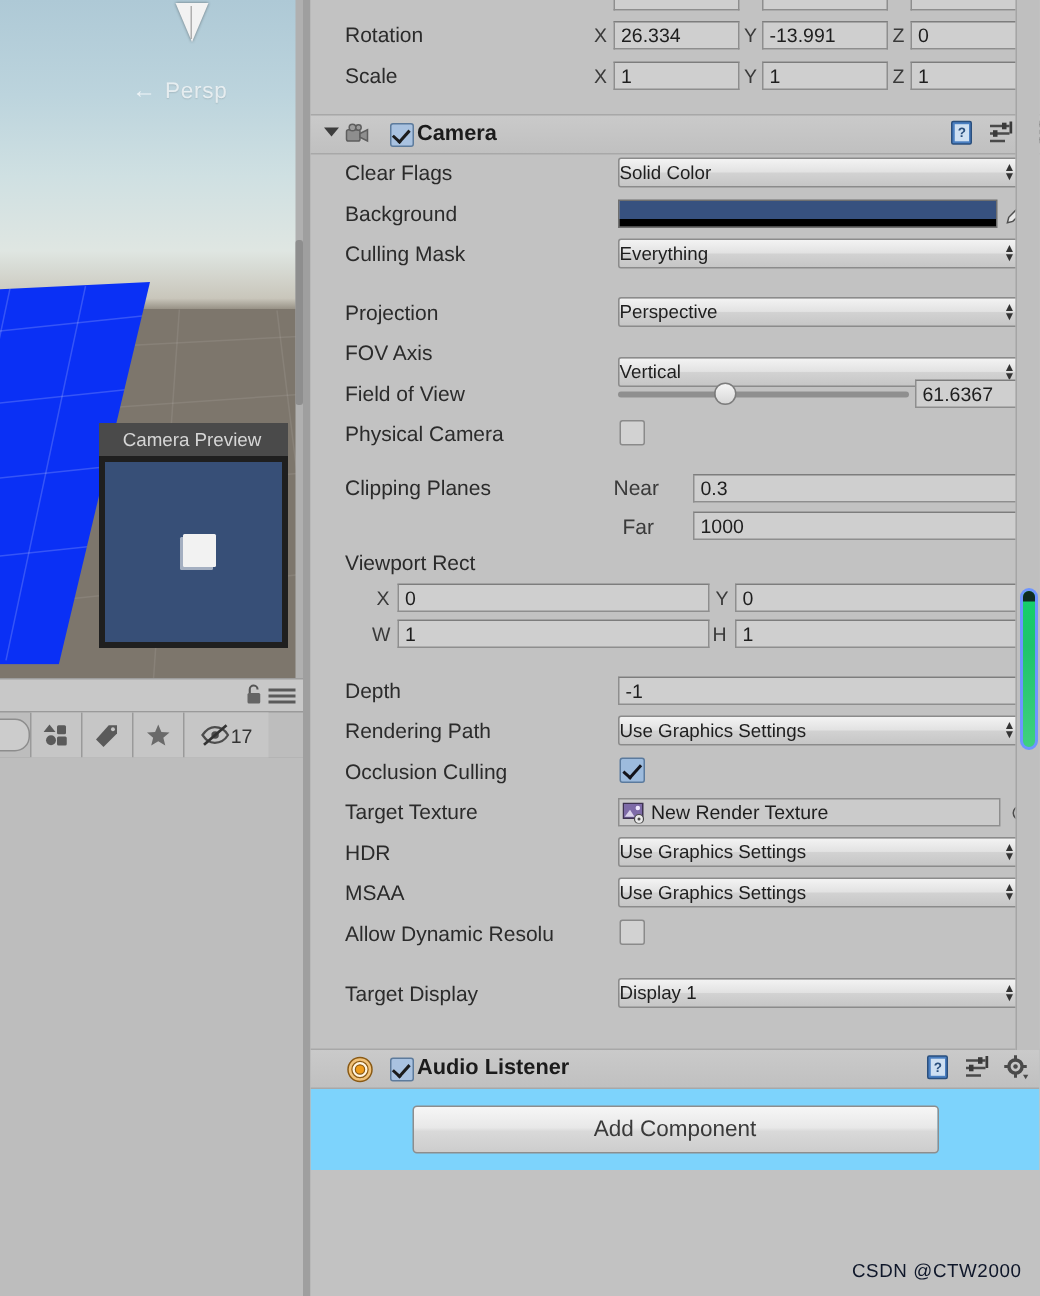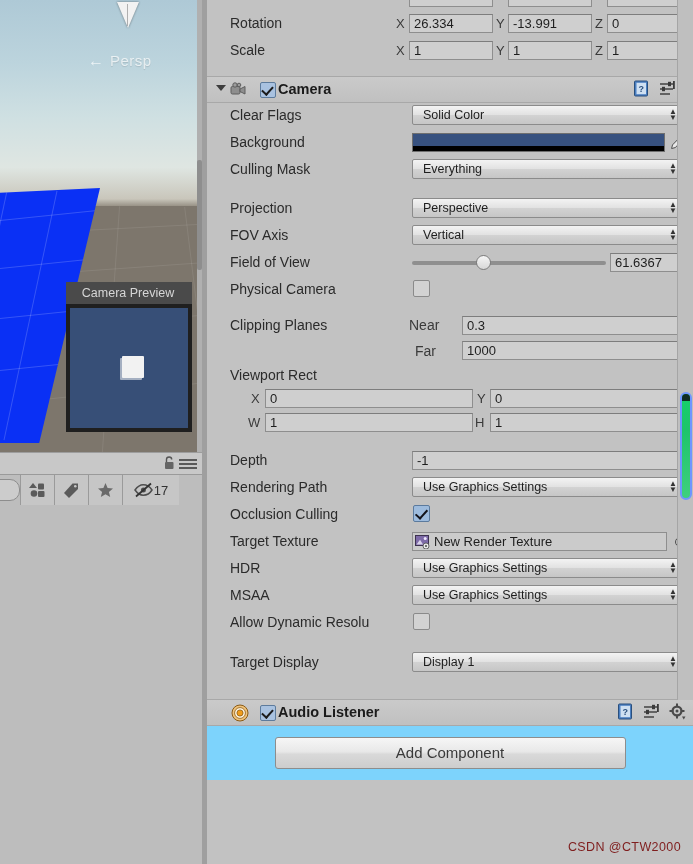--- a/index.html
+++ b/index.html
@@ -152,21 +152,21 @@
     background:#cfcfcf;border:1px solid #8e8e8e;
     border-top-color:#7d7d7d;
     box-sizing:border-box;
     font-size:13px;line-height:17px;color:#1e1e1e;
     padding-left:4px;overflow:hidden;white-space:nowrap;
   }
   .popup{
     position:absolute;top:3px;height:20px;
     background:linear-gradient(to bottom,#f3f3f3 0%,#e2e2e2 48%,#d2d2d2 52%,#c6c6c6 100%);
     border:1px solid #8b8b8b;border-radius:2px;box-sizing:border-box;
-    font-size:12.5px;line-height:18px;color:#1e1e1e;padding-left:10px;
+    font-size:12.5px;line-height:18px;color:#1e1e1e;padding-left:0;
     white-space:nowrap;overflow:hidden;
   }
   .popup .arr{
     position:absolute;right:5px;top:3px;width:7px;height:13px;
     color:#333;font-size:9px;line-height:6px;text-align:center;
   }
   .popup .arr b{display:block;font-size:8px;line-height:6px;}
 
   
   .tf-top{position:absolute;left:0;top:0;width:486px;height:66px;}
@@ -262,21 +262,21 @@
     display:flex;align-items:center;justify-content:center;
   }
   .add-comp{
     width:349px;height:30px;
     background:linear-gradient(to bottom,#f6f6f6 0%,#e8e8e8 46%,#d9d9d9 54%,#cdcdcd 100%);
     border:1px solid #8d8d8d;border-radius:3px;
     font-size:15px;color:#3a3a3a;line-height:30px;text-align:center;
   }
   .watermark{
     position:absolute;right:12px;bottom:10px;
-    color:#7f1d1d;font-size:12.5px;letter-spacing:.4px;
+    color:#0f172a;font-size:12.5px;letter-spacing:.4px;
   }
 </style>
 </head>
 <body>
 
 <div class="app">
 
   <div class="scene-panel">
 
     <div class="scene-view">
@@ -479,21 +479,21 @@
           <span>Perspective</span>
           <span class="arr">
             <b>▲</b>
               <b>▼</b>
           </span>
         </span>
       </div>
 
       <div class="row">
         <span class="lbl">FOV Axis</span>
-        <span class="popup" style="left:205px;width:270px;">
+        <span class="popup" style="left:205px;width:270px;margin-top:13px;">
           <span>Vertical</span>
           <span class="arr">
             <b>▲</b>
               <b>▼</b>
           </span>
         </span>
       </div>
 
       <div class="row">
         <span class="lbl">Field of View</span>

